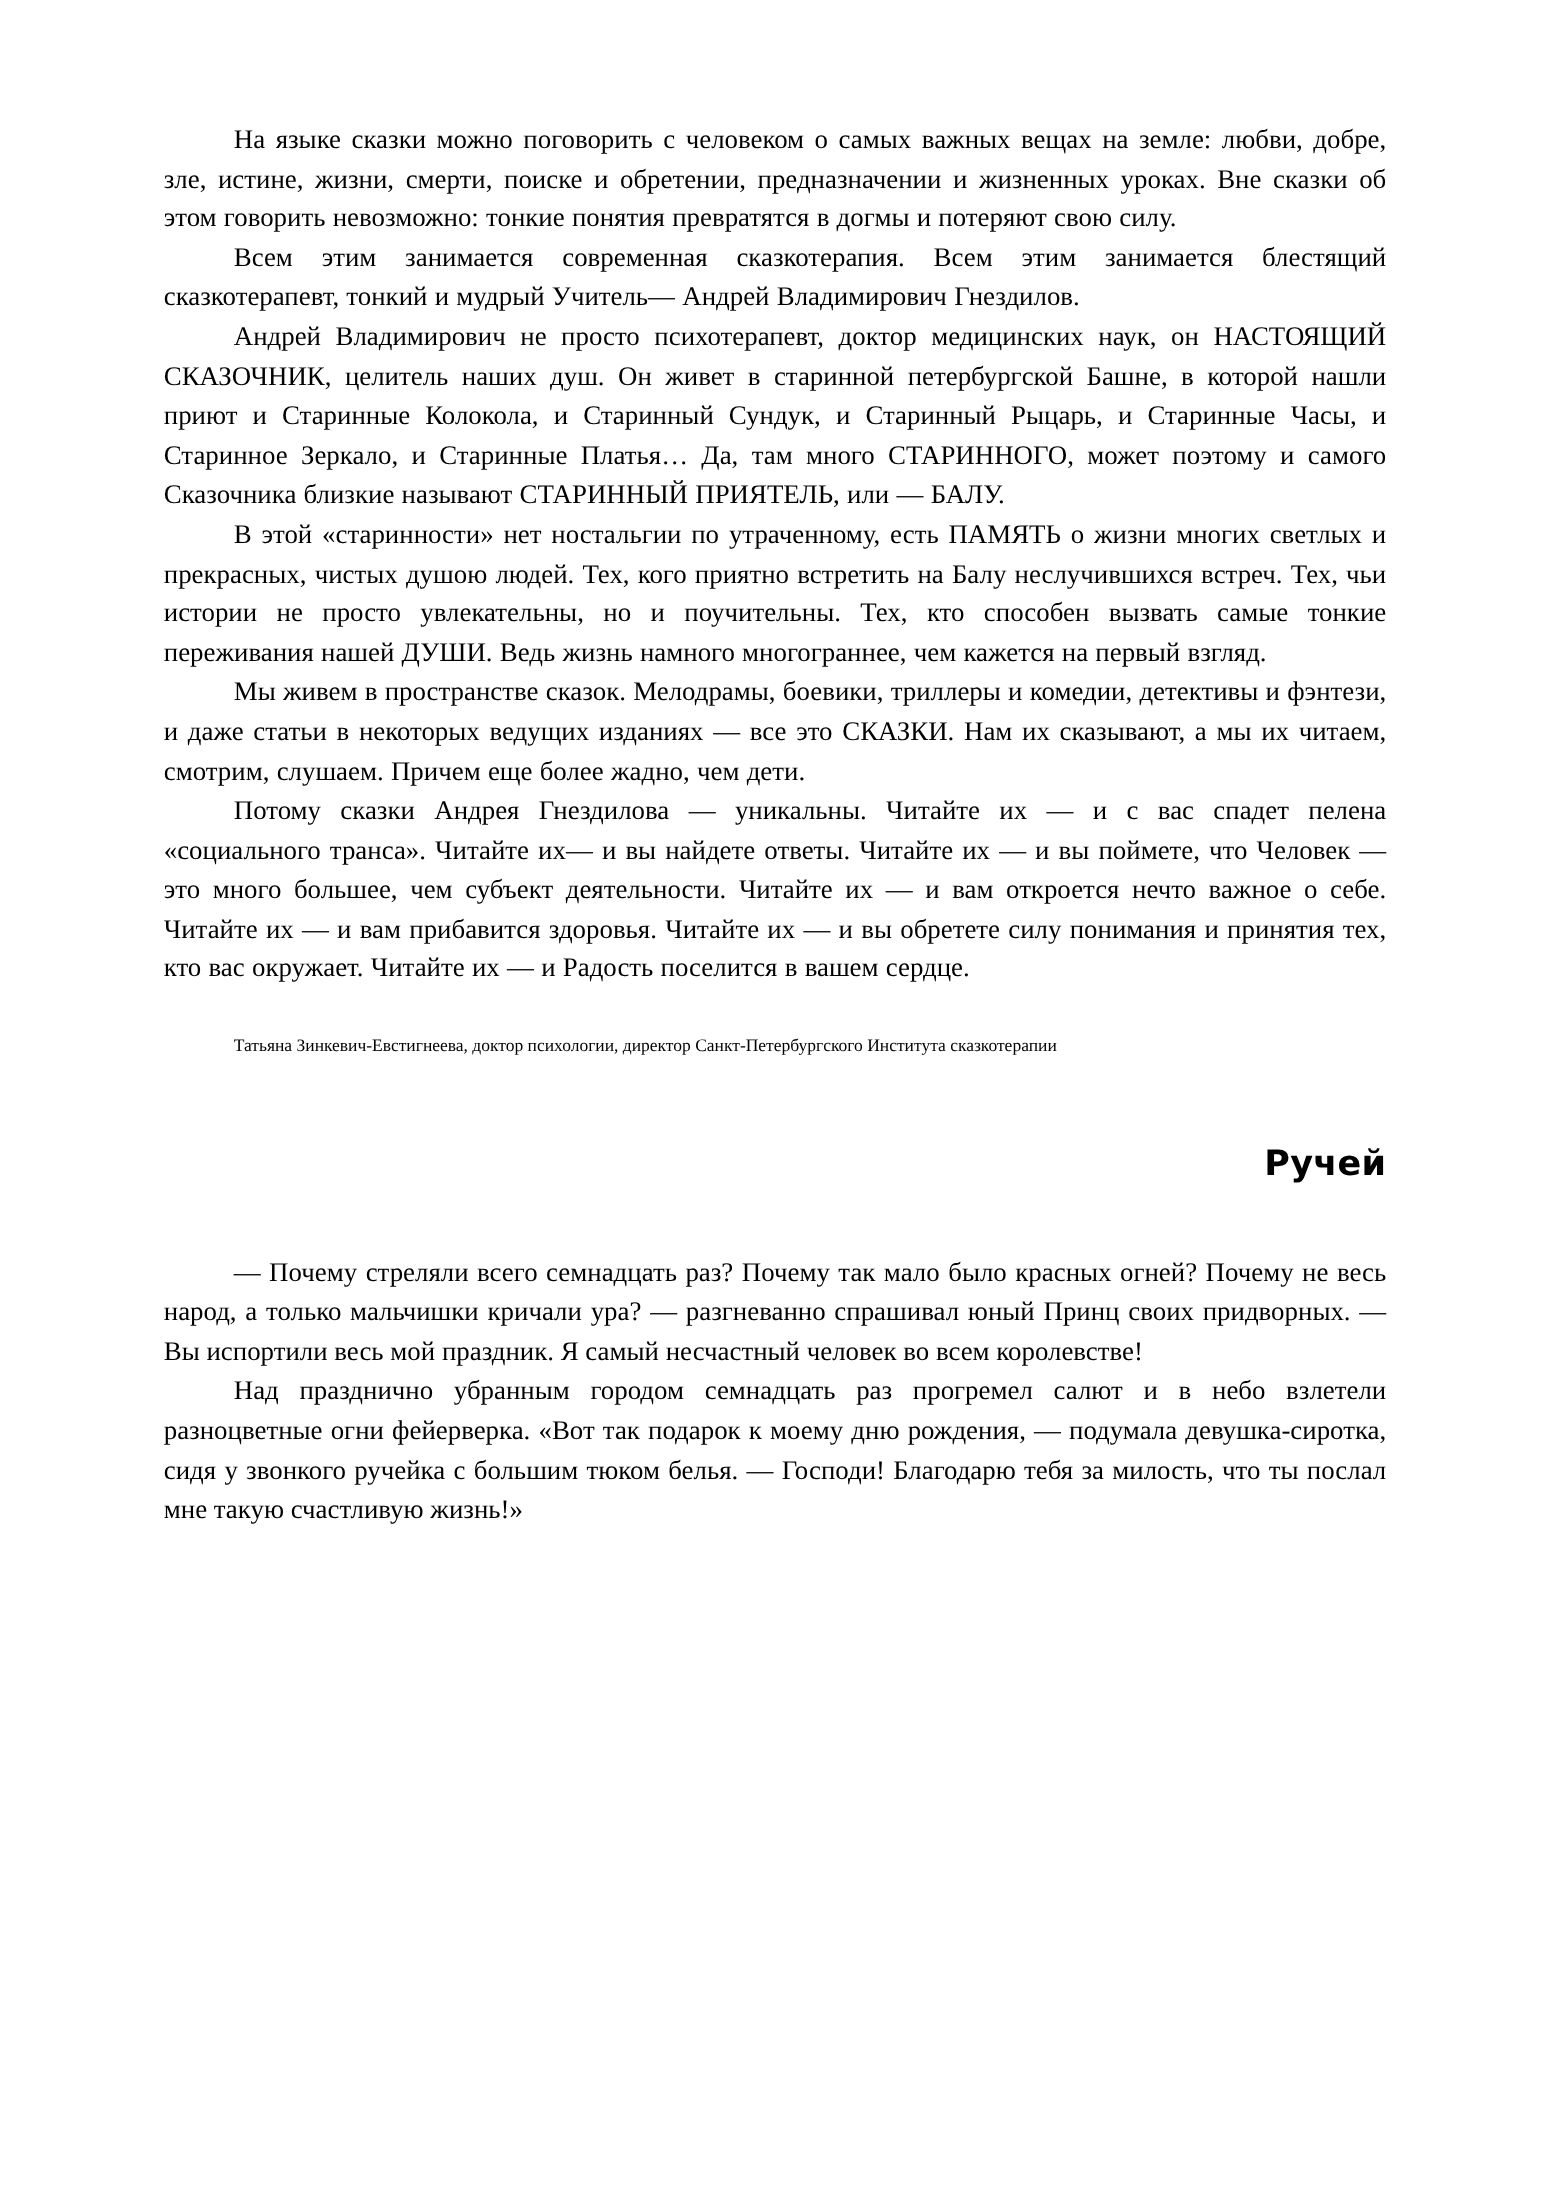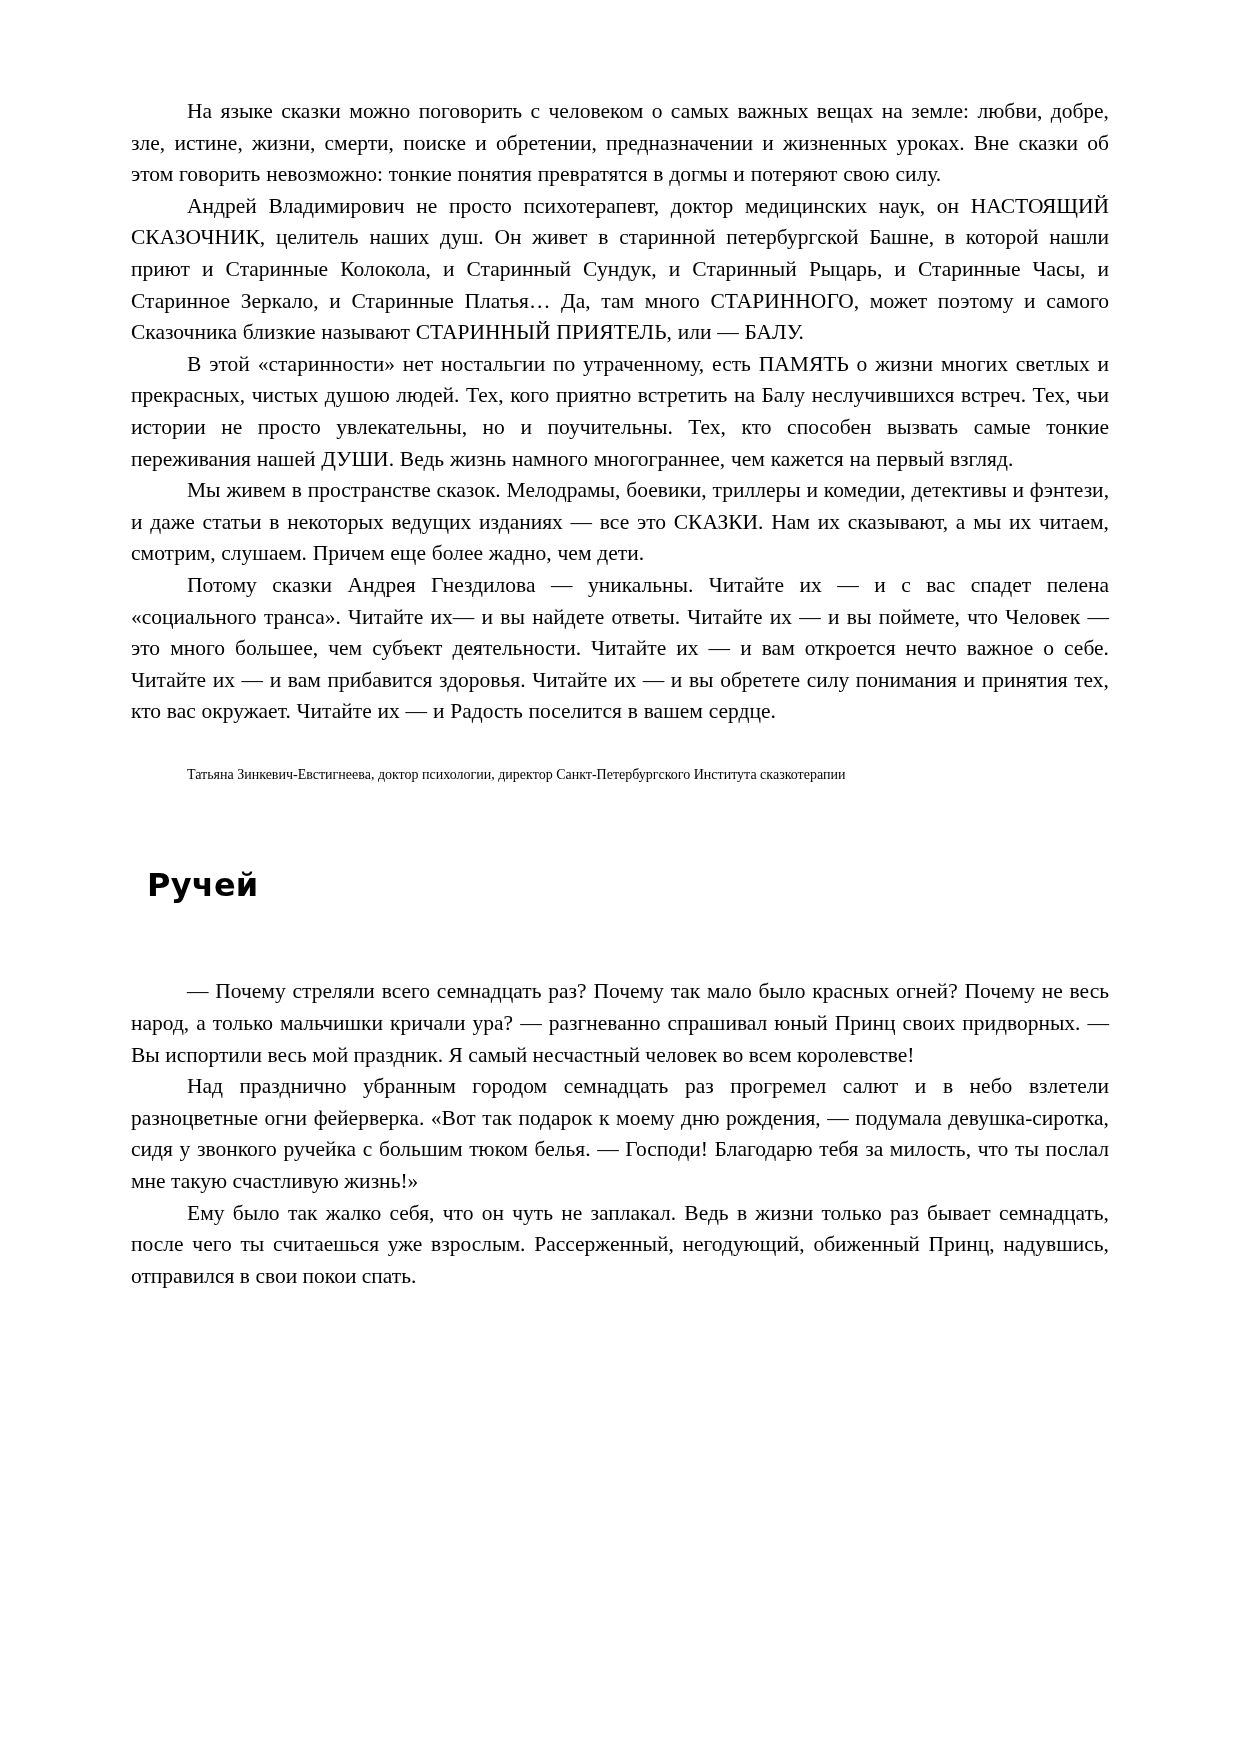--- a/index.html
+++ b/index.html
@@ -41,24 +41,24 @@
     font-size: 14px;
     line-height: 31.6px;
     text-align: justify;
     text-indent: 56px;
   }
   .sig-block {
     margin-top: 31px;
   }
   h1.section-title {
     font-family: "DejaVu Sans", "Liberation Sans", sans-serif;
-    font-size: 32px;
+    font-size: 28px;
     font-weight: bold;
-    text-align: left;
-    margin: 16px;
+    text-align: right;
+    margin: 0;
     padding: 0;
     letter-spacing: 0.2px;
   }
   .gap-before-title { height: 60px; }
   .gap-after-title { height: 56px; }
   .story-par {
     margin: 0;
     font-size: 21.5px;
     line-height: 31.6px;
     text-align: justify;
@@ -66,34 +66,34 @@
   }
 </style>
 </head>
 <body>
 
 <div class="page">
   <div class="content">
 
     <section>
       <p class="body-par">На языке сказки можно поговорить с человеком о самых важных вещах на земле: любви, добре, зле, истине, жизни, смерти, поиске и обретении, предназначении и жизненных уроках. Вне сказки об этом говорить невозможно: тонкие понятия превратятся в догмы и потеряют свою силу.</p>
+      <p class="body-par">Всем этим занимается современная сказкотерапия. Всем этим занимается блестящий сказкотерапевт, тонкий и мудрый Учитель— Андрей Владимирович Гнездилов.</p>
       <p class="body-par">Андрей Владимирович не просто психотерапевт, доктор медицинских наук, он НАСТОЯЩИЙ СКАЗОЧНИК, целитель наших душ. Он живет в старинной петербургской Башне, в которой нашли приют и Старинные Колокола, и Старинный Сундук, и Старинный Рыцарь, и Старинные Часы, и Старинное Зеркало, и Старинные Платья… Да, там много СТАРИННОГО, может поэтому и самого Сказочника близкие называют СТАРИННЫЙ ПРИЯТЕЛЬ, или — БАЛУ.</p>
       <p class="body-par">В этой «старинности» нет ностальгии по утраченному, есть ПАМЯТЬ о жизни многих светлых и прекрасных, чистых душою людей. Тех, кого приятно встретить на Балу неслучившихся встреч. Тех, чьи истории не просто увлекательны, но и поучительны. Тех, кто способен вызвать самые тонкие переживания нашей ДУШИ. Ведь жизнь намного многограннее, чем кажется на первый взгляд.</p>
       <p class="body-par">Мы живем в пространстве сказок. Мелодрамы, боевики, триллеры и комедии, детективы и фэнтези, и даже статьи в некоторых ведущих изданиях — все это СКАЗКИ. Нам их сказывают, а мы их читаем, смотрим, слушаем. Причем еще более жадно, чем дети.</p>
       <p class="body-par">Потому сказки Андрея Гнездилова — уникальны. Читайте их — и с вас спадет пелена «социального транса». Читайте их— и вы найдете ответы. Читайте их — и вы поймете, что Человек — это много большее, чем субъект деятельности. Читайте их — и вам откроется нечто важное о себе. Читайте их — и вам прибавится здоровья. Читайте их — и вы обретете силу понимания и принятия тех, кто вас окружает. Читайте их — и Радость поселится в вашем сердце.</p>
     </section>
 
     <div class="sig-block">
       <p class="sig-par">Татьяна Зинкевич-Евстигнеева, доктор психологии, директор Санкт-Петербургского Института сказкотерапии</p>
     </div>
 
     <div class="gap-before-title"></div>
     <h1 class="section-title">Ручей</h1>
     <div class="gap-after-title"></div>
 
     <section>
       <p class="story-par">— Почему стреляли всего семнадцать раз? Почему так мало было красных огней? Почему не весь народ, а только мальчишки кричали ура? — разгневанно спрашивал юный Принц своих придворных. — Вы испортили весь мой праздник. Я самый несчастный человек во всем королевстве!</p>
       <p class="story-par">Над празднично убранным городом семнадцать раз прогремел салют и в небо взлетели разноцветные огни фейерверка. «Вот так подарок к моему дню рождения, — подумала девушка-сиротка, сидя у звонкого ручейка с большим тюком белья. — Господи! Благодарю тебя за милость, что ты послал мне такую счастливую жизнь!»</p>
-      <p class="story-par">Ему было так жалко себя, что он чуть не заплакал. Ведь в жизни только раз бывает семнадцать, после чего ты считаешься уже взрослым. Рассерженный, негодующий, обиженный Принц, надувшись, отправился в свои покои спать.</p>
     </section>
 
   </div>
 </div>
 
 </body></html>

